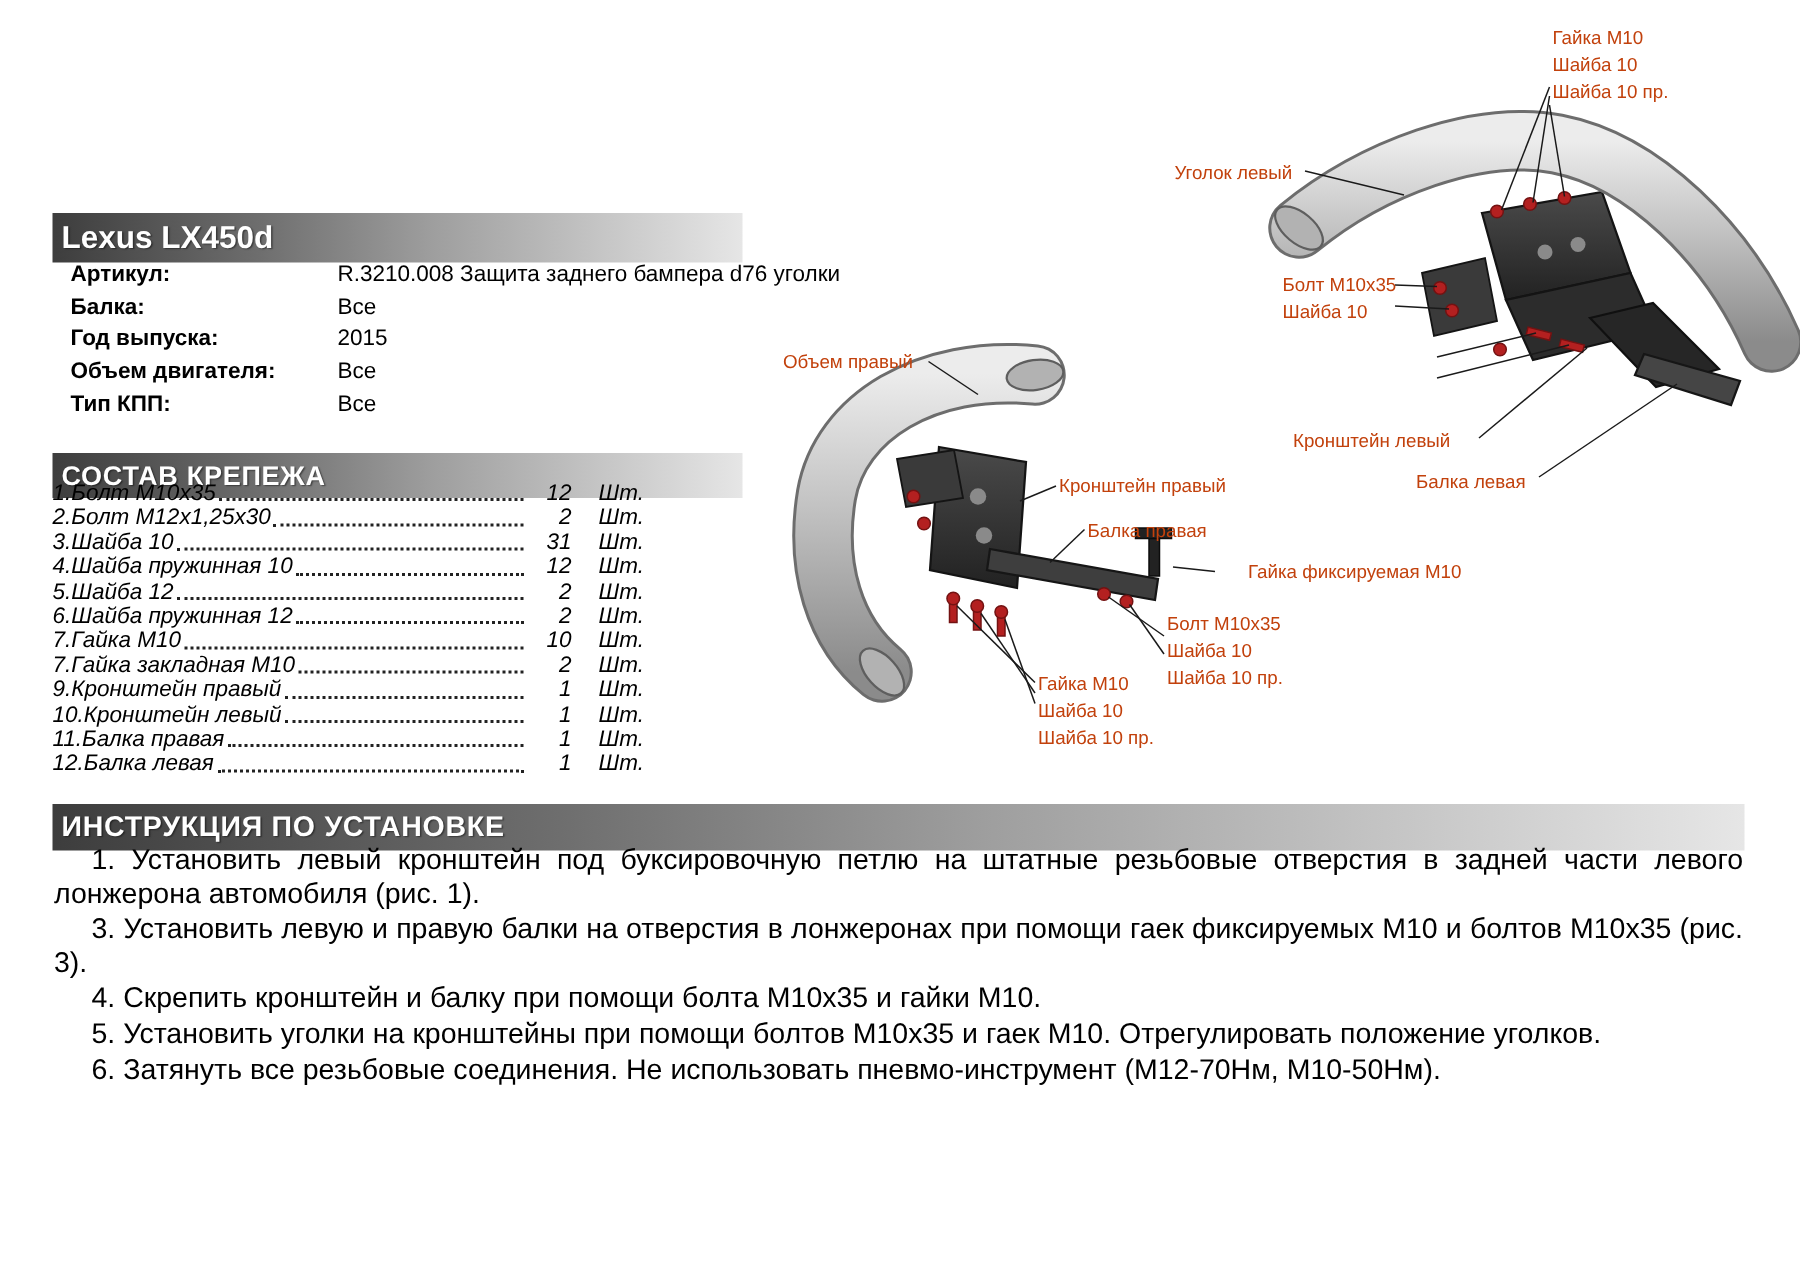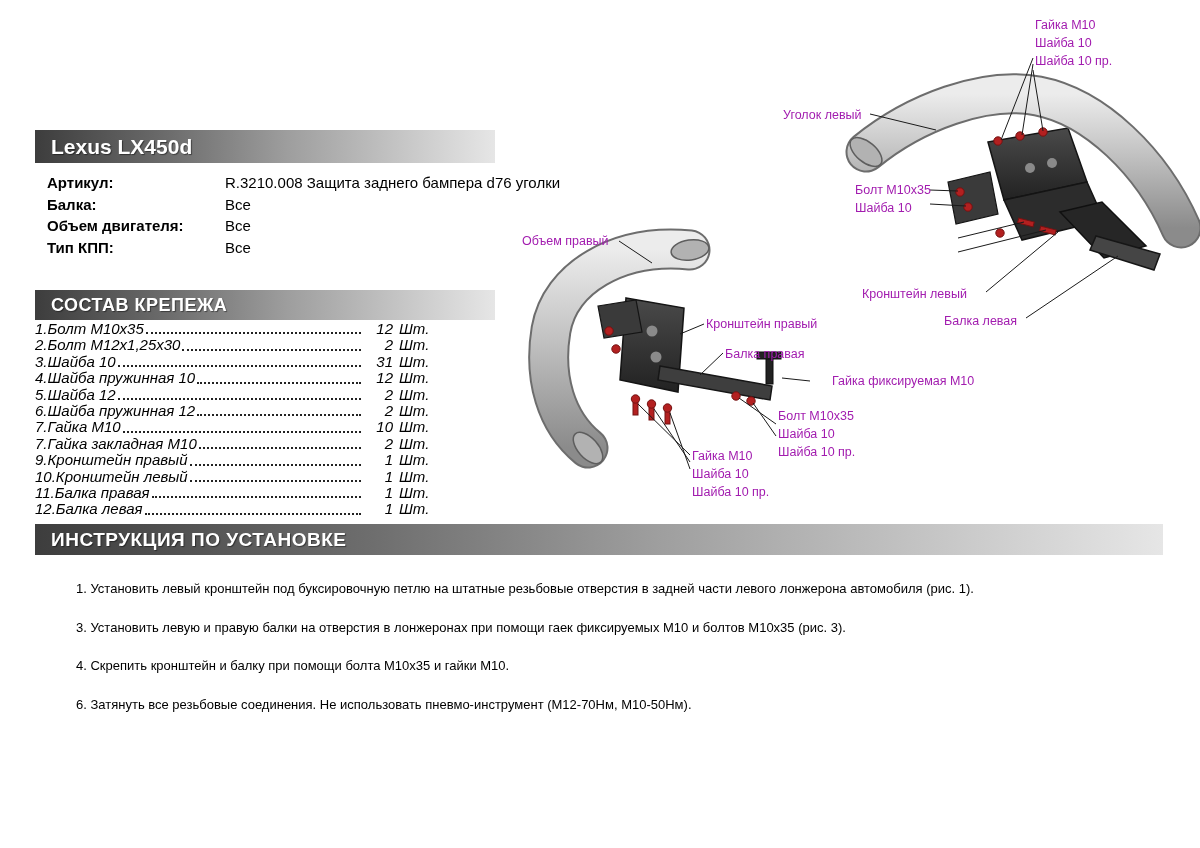--- a/index.html
+++ b/index.html
@@ -3,61 +3,66 @@
 <meta charset="utf-8">
 <style>
   html,body{margin:0;padding:0;background:#fff;}
   body{
     width:1200px;height:848px;position:relative;overflow:hidden;
     font-family:"Liberation Sans","DejaVu Sans",sans-serif;color:#000;
   }
   .band{
     position:absolute;left:35px;box-sizing:border-box;
     background:linear-gradient(90deg,#3d3d3d 0%,#6e6e6e 30%,#9e9e9e 55%,#e6e6e6 100%);
-    color:#fff;font-weight:bold;display:flex;align-items:center;padding-left:16px;
+    color:#fff;font-weight:bold;display:flex;align-items:center;padding-left:6px;
     text-shadow:1px 1px 1px rgba(0,0,0,.45);
+    margin-top:12px;
   }
   .band-model{top:130px;width:460px;height:33px;font-size:21px;}
   .band-fast{top:290px;width:460px;height:30px;font-size:18px;letter-spacing:.5px;}
   .band-instr{top:524px;width:1128px;height:31px;font-size:19px;letter-spacing:.5px;}
 
   .specs{position:absolute;left:47px;top:172px;width:620px;font-size:15px;}
   .spec-row{display:flex;height:21.6px;align-items:center;}
   .spec-label{font-weight:bold;width:178px;flex:0 0 178px;}
   .spec-value{white-space:nowrap;}
 
   .fastlist{position:absolute;left:35px;top:321px;width:400px;font-size:15px;}
   .fi{display:flex;align-items:flex-start;height:16.4px;line-height:16.4px;font-style:italic;}
   .fi .nm{white-space:nowrap;}
   .fi .ld{flex:1;border-bottom:2px dotted #222;margin:0 4px 3px 2px;align-self:flex-end;}
-  .fi .q{width:28px;text-align:right;margin-right:6px;flex:0 0 28px;}
+  .fi .q{width:28px;text-align:right;margin-right:18px;flex:0 0 28px;}
   .fi .u{width:36px;flex:0 0 36px;}
 
   .steps{position:absolute;left:35px;top:562px;width:1128px;}
-  .step{margin:16px;text-indent:25px;text-align:justify;font-size:13px;line-height:22.6px;}
+  .step{margin:1px;text-indent:25px;text-align:justify;font-size:19px;line-height:22.6px;}
 
   .diagram{position:absolute;left:480px;top:0;width:720px;height:512px;}
   .diagram svg{position:absolute;left:0;top:0;}
-  .dlabel{position:absolute;font-size:12.5px;line-height:18px;white-space:nowrap;color:#a21caf;}
+  .dlabel{position:absolute;font-size:12.5px;line-height:18px;white-space:nowrap;color:#c2410c;}
 </style>
 </head>
 <body>
 
 <div class="band band-model">
   <span>Lexus LX450d</span>
 </div>
 
 <div class="specs">
   <div class="spec-row">
     <span class="spec-label">Артикул:</span>
     <span class="spec-value">R.3210.008 Защита заднего бампера d76 уголки</span>
   </div>
   <div class="spec-row">
     <span class="spec-label">Балка:</span>
     <span class="spec-value">Все</span>
+  </div>
+  <div class="spec-row">
+    <span class="spec-label">Год выпуска:</span>
+    <span class="spec-value">2015</span>
   </div>
   <div class="spec-row">
     <span class="spec-label">Объем двигателя:</span>
     <span class="spec-value">Все</span>
   </div>
   <div class="spec-row">
     <span class="spec-label">Тип КПП:</span>
     <span class="spec-value">Все</span>
   </div>
 </div>
@@ -142,20 +147,21 @@
 </div>
 
 <div class="band band-instr">
   <span>ИНСТРУКЦИЯ ПО УСТАНОВКЕ</span>
 </div>
 
 <div class="steps">
   <p class="step">1. Установить левый кронштейн под буксировочную петлю на штатные резьбовые отверстия в задней части левого лонжерона автомобиля (рис. 1).</p>
   <p class="step">3. Установить левую и правую балки на отверстия в лонжеронах при помощи гаек фиксируемых М10 и болтов М10х35 (рис. 3).</p>
   <p class="step">4. Скрепить кронштейн и балку при помощи болта М10х35 и гайки М10.</p>
+  <p class="step">5. Установить уголки на кронштейны при помощи болтов М10х35 и гаек М10. Отрегулировать положение уголков.</p>
   <p class="step">6. Затянуть все резьбовые соединения. Не использовать пневмо-инструмент (М12-70Нм, М10-50Нм).</p>
 </div>
 
 <div class="diagram">
   <svg width="720" height="512" viewBox="480 0 720 512">
     <defs>
       <linearGradient id="tubeGrad" x1="0" y1="0" x2="0" y2="1">
         <stop offset="0" stop-color="#ececec"></stop>
         <stop offset="0.45" stop-color="#c2c2c2"></stop>
         <stop offset="1" stop-color="#8b8b8b"></stop>

